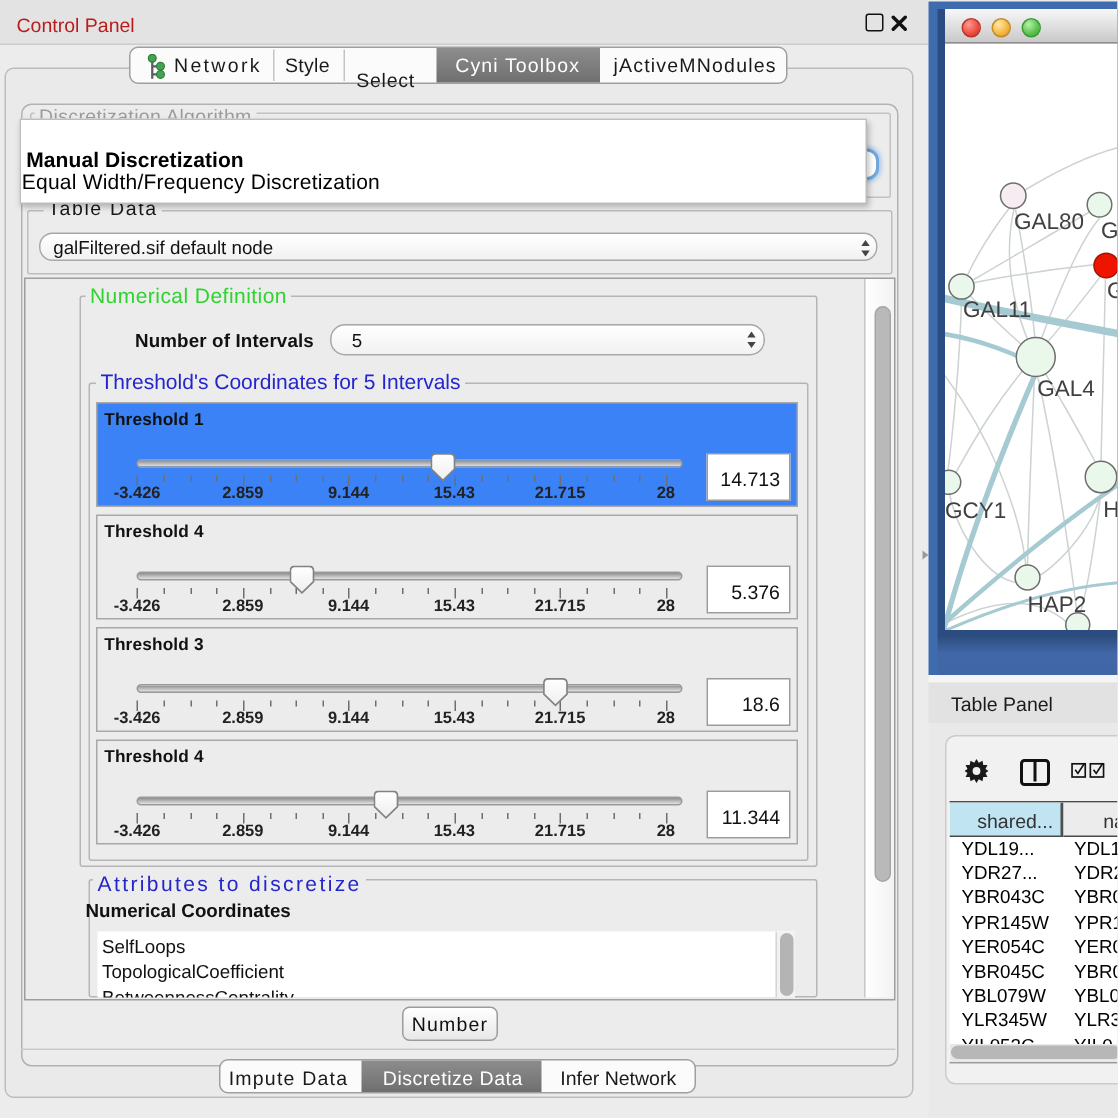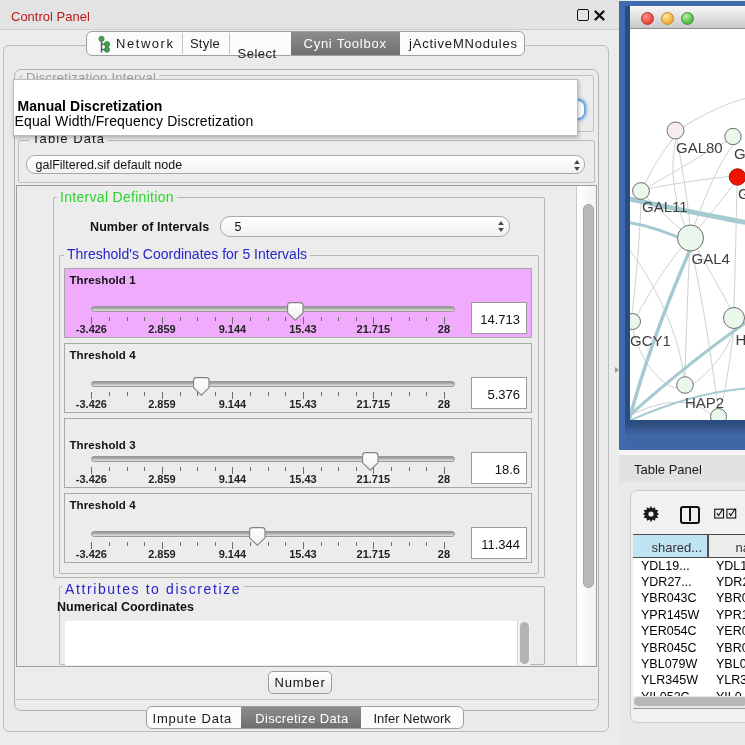--- a/index.html
+++ b/index.html
@@ -34,21 +34,21 @@
   <div class="abs" style="left:29px;top:4px;letter-spacing:1.55px;color:#1a1a1a;">Network</div>
   <div class="abs" style="left:94.5px;top:1px;width:1px;height:21px;background:#c4c4c4;"></div>
   <div class="abs" style="left:103px;top:4px;letter-spacing:0.2px;color:#1a1a1a;">Style</div>
   <div class="abs" style="left:142px;top:1px;width:1px;height:21px;background:#c4c4c4;"></div>
   <div class="abs" style="left:150.5px;top:4px;letter-spacing:0.5px;color:#1a1a1a;margin-top:10px;">Select</div>
   <div class="abs" style="left:216.5px;top:4px;letter-spacing:0.75px;color:#fff;">Cyni Toolbox</div>
   <div class="abs" style="left:322px;top:4px;letter-spacing:0.8px;color:#1a1a1a;font-size:13px;">jActiveMNodules</div>
 </div>
 
 <div class="abs" style="left:20px;top:75px;width:572px;height:55px;border:1px solid #c2c2c2;border-radius:2px;"></div>
-<div class="grouptitle" style="left:23px;top:71px;font-size:13px;color:#9c9c9c;letter-spacing:0.25px;">Discretization Interval</div>
+<div class="grouptitle" style="left:23px;top:71px;font-size:13px;color:#9c9c9c;letter-spacing:0.25px;">Discretization Algorithm</div>
 
 <div class="abs" style="left:555px;top:98.5px;width:31px;height:21px;background:#fff;border:2px solid #6fa8dc;border-radius:8px;box-shadow:0 0 3px 1.5px #a8c9ea;box-sizing:border-box;"></div>
 <svg class="abs" style="left:572px;top:103.5px;" width="6" height="11" viewBox="0 0 6 11">
     <path d="M3 0 L5.8 4 L0.2 4 Z" fill="#999"></path>
     <path d="M3 11 L0.2 7 L5.8 7 Z" fill="#999"></path>
   </svg>
 
 <div class="abs" style="left:17.5px;top:139.5px;width:575px;height:41.5px;border:1px solid #bdbdbd;border-radius:2px;"></div>
 <div class="grouptitle" style="left:29px;top:131.5px;font-size:13px;color:#1a1a1a;letter-spacing:1.1px;">Table Data</div>
 
@@ -60,36 +60,36 @@
     </svg>
 </div>
 
 <div class="abs" style="left:16px;top:184.5px;width:580.5px;height:482.5px;border:1px solid #9e9e9e;background:#ececec;box-sizing:border-box;"></div>
 
 <div class="abs" style="left:576px;top:185.5px;width:19.5px;height:479.5px;background:linear-gradient(90deg,#ffffff,#f2f2f2);border-left:1px solid #c9c9c9;box-sizing:border-box;">
   <div class="abs" style="left:6px;top:18px;width:11px;height:384px;background:#b9b9b9;border:1px solid #a5a5a5;border-radius:6px;box-sizing:border-box;"></div>
 </div>
 
 <div class="abs" style="left:52.5px;top:197px;width:490px;height:378.5px;border:1px solid #b5b5b5;border-radius:2px;"></div>
-<div class="grouptitle" style="left:57px;top:190px;font-size:14px;color:#2ed32e;letter-spacing:0.3px;">Interval Definition</div>
+<div class="grouptitle" style="left:57px;top:190px;font-size:14px;color:#2ed32e;letter-spacing:0.3px;">Numerical Definition</div>
 
 <div class="abs" style="left:90px;top:220px;font-size:12.5px;font-weight:bold;letter-spacing:0.1px;color:#111;">Number of Intervals</div>
 <div class="abs" style="left:219.5px;top:215.5px;width:290.5px;height:21px;background:linear-gradient(#ffffff,#f1f1f1);border:1px solid #a8a8a8;border-radius:10px;box-sizing:border-box;">
   <div class="abs" style="left:14px;top:3px;font-size:12.5px;color:#111;">5</div>
   <svg class="abs" style="left:277px;top:4.5px;" width="6" height="11" viewBox="0 0 6 11">
       <path d="M3 0 L5.8 4 L0.2 4 Z" fill="#444"></path>
       <path d="M3 11 L0.2 7 L5.8 7 Z" fill="#444"></path>
     </svg>
 </div>
 
 <div class="abs" style="left:58.5px;top:254.5px;width:478px;height:317.5px;border:1px solid #b5b5b5;border-radius:2px;"></div>
 <div class="grouptitle" style="left:64px;top:247px;font-size:14px;color:#2525cc;">Threshold's Coordinates for 5 Intervals</div>
 
 <div id="thresholds">
-    <div class="abs" style="left:63.5px;top:268px;width:468.5px;height:70px;border:1px solid #a8a8a8;background:#f0abfc;box-sizing:border-box;">
+    <div class="abs" style="left:63.5px;top:268px;width:468.5px;height:70px;border:1px solid #a8a8a8;background:#3b82f6;box-sizing:border-box;">
       <div class="abs" style="left:5px;top:5px;font-size:11.5px;font-weight:bold;color:#111;letter-spacing:0.1px;">Threshold 1</div>
       <div class="abs" style="left:26.5px;top:36.5px;width:362px;height:4.5px;border-radius:3px;background:linear-gradient(#8f8f8f,#e2e2e2);border:0.5px solid #9a9a9a;"></div>
       <div class="abs" style="left:26.9px;top:48px;width:1px;height:6.5px;background:#6e6e6e;"></div>
       <div class="abs" style="left:44.5px;top:48px;width:1px;height:3.5px;background:#6e6e6e;"></div>
       <div class="abs" style="left:62.1px;top:48px;width:1px;height:3.5px;background:#6e6e6e;"></div>
       <div class="abs" style="left:79.8px;top:48px;width:1px;height:3.5px;background:#6e6e6e;"></div>
       <div class="abs" style="left:97.4px;top:48px;width:1px;height:6.5px;background:#6e6e6e;"></div>
       <div class="abs" style="left:115.0px;top:48px;width:1px;height:3.5px;background:#6e6e6e;"></div>
       <div class="abs" style="left:132.7px;top:48px;width:1px;height:3.5px;background:#6e6e6e;"></div>
       <div class="abs" style="left:150.3px;top:48px;width:1px;height:3.5px;background:#6e6e6e;"></div>
@@ -164,21 +164,21 @@
             <stop offset="0.55" stop-color="#f6f6f6"></stop>
             <stop offset="1" stop-color="#ededed"></stop>
           </linearGradient>
         </defs>
       </svg>
       <div class="abs" style="left:406.8px;top:32.5px;width:55.7px;height:32.5px;background:#fff;border:1px solid #9b9b9b;box-sizing:border-box;">
         <div style="position:absolute;right:6px;top:9px;font-size:13px;color:#111;">5.376</div>
       </div>
     </div>
     <div class="abs" style="left:63.5px;top:418px;width:468.5px;height:70px;border:1px solid #a8a8a8;background:#ececec;box-sizing:border-box;">
-      <div class="abs" style="left:5px;top:5px;font-size:11.5px;font-weight:bold;color:#111;letter-spacing:0.1px;margin-top:15px;">Threshold 3</div>
+      <div class="abs" style="left:5px;top:5px;font-size:11.5px;font-weight:bold;color:#111;letter-spacing:0.1px;">Threshold 3</div>
       <div class="abs" style="left:26.5px;top:36.5px;width:362px;height:4.5px;border-radius:3px;background:linear-gradient(#8f8f8f,#e2e2e2);border:0.5px solid #9a9a9a;"></div>
       <div class="abs" style="left:26.9px;top:48px;width:1px;height:6.5px;background:#6e6e6e;"></div>
       <div class="abs" style="left:44.5px;top:48px;width:1px;height:3.5px;background:#6e6e6e;"></div>
       <div class="abs" style="left:62.1px;top:48px;width:1px;height:3.5px;background:#6e6e6e;"></div>
       <div class="abs" style="left:79.8px;top:48px;width:1px;height:3.5px;background:#6e6e6e;"></div>
       <div class="abs" style="left:97.4px;top:48px;width:1px;height:6.5px;background:#6e6e6e;"></div>
       <div class="abs" style="left:115.0px;top:48px;width:1px;height:3.5px;background:#6e6e6e;"></div>
       <div class="abs" style="left:132.7px;top:48px;width:1px;height:3.5px;background:#6e6e6e;"></div>
       <div class="abs" style="left:150.3px;top:48px;width:1px;height:3.5px;background:#6e6e6e;"></div>
       <div class="abs" style="left:167.9px;top:48px;width:1px;height:6.5px;background:#6e6e6e;"></div>
@@ -258,20 +258,21 @@
         <div style="position:absolute;right:6px;top:9px;font-size:13px;color:#111;">11.344</div>
       </div>
     </div>
   </div>
 
 <div class="abs" style="left:58.5px;top:586px;width:484.5px;height:77px;border:1px solid #b5b5b5;border-radius:2px;"></div>
 <div class="grouptitle" style="left:62px;top:582px;font-size:14px;color:#2525cc;letter-spacing:1.6px;">Attributes to discretize</div>
 <div class="abs" style="left:57px;top:599.5px;font-size:12.5px;font-weight:bold;color:#111;letter-spacing:0px;">Numerical Coordinates</div>
 
 <div class="abs" style="left:65px;top:620.5px;width:465px;height:44.5px;background:#fff;overflow:hidden;">
+  <div class="abs" style="left:3px;top:2px;font-size:12.5px;color:#111;line-height:17.2px;">SelfLoops<br>TopologicalCoefficient<br>BetweennessCentrality</div>
   <div class="abs" style="left:452px;top:0;width:13px;height:45px;background:#f2f2f2;border-left:1px solid #d5d5d5;box-sizing:border-box;">
     <div class="abs" style="left:1.5px;top:1.5px;width:9px;height:42px;background:#b4b4b4;border-radius:5px;"></div>
   </div>
 </div>
 
 <div class="abs" style="left:268px;top:671px;width:64px;height:23px;background:linear-gradient(#ffffff,#e8e8e8);border:1px solid #9c9c9c;border-radius:5px;box-sizing:border-box;text-align:center;">
   <span style="font-size:13px;letter-spacing:0.8px;color:#111;line-height:21px;">Number</span>
 </div>
 
 <div class="abs" style="left:14px;top:699px;width:583px;height:1px;background:#c9c9c9;"></div>

